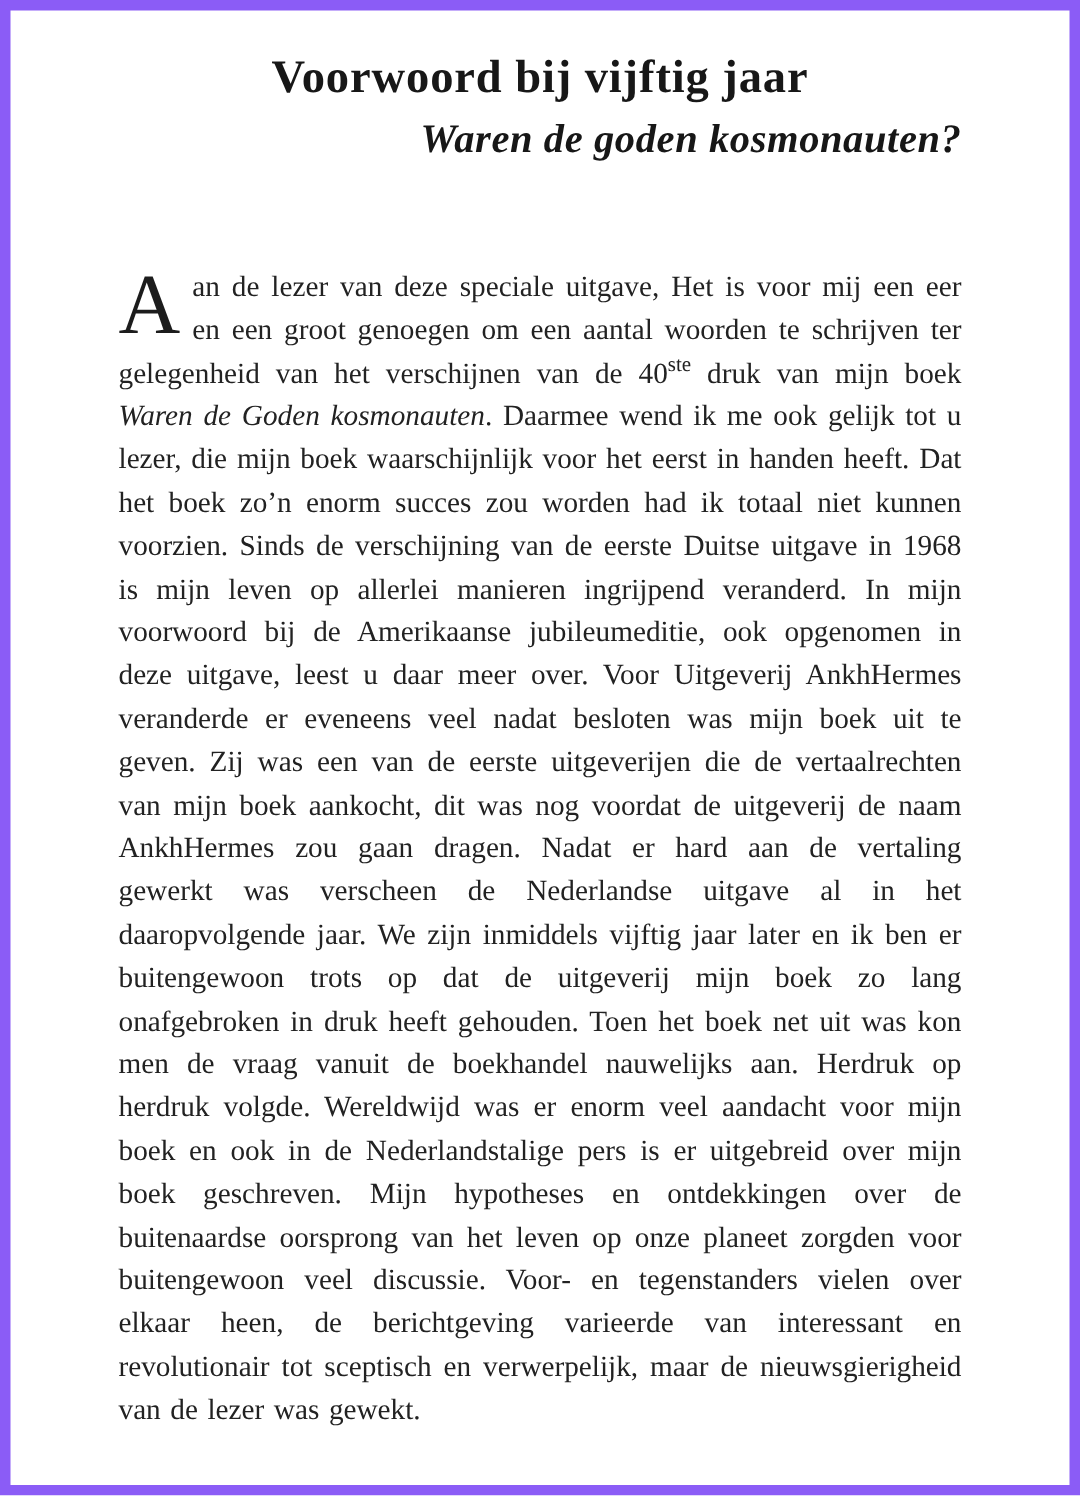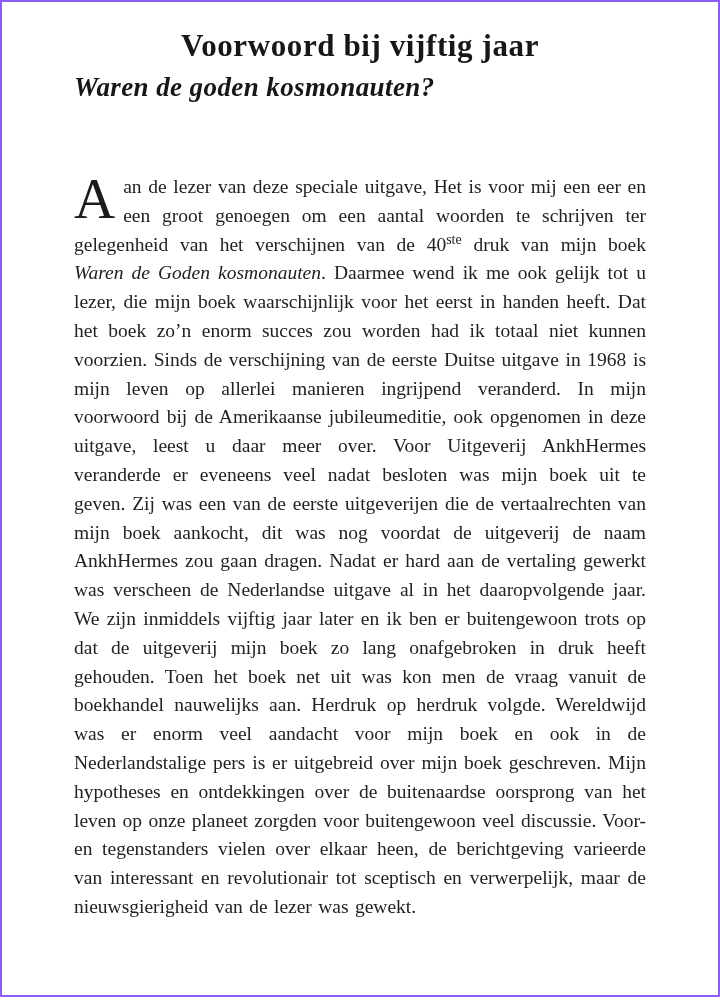--- a/index.html
+++ b/index.html
@@ -6,36 +6,36 @@
     margin: 0;
     padding: 0;
     background: #ffffff;
   }
   .page {
     position: relative;
     width: 720px;
     height: 997px;
     box-sizing: border-box;
     background: #ffffff;
-    border: 2px solid #8b5cf6;
+    border: 7px solid #8b5cf6;
     padding: 22px 72px 0 72px;
     font-family: "Liberation Serif", "DejaVu Serif", serif;
     color: #1c1c1c;
     overflow: hidden;
   }
   .title {
     text-align: center;
     font-size: 31px;
     font-weight: bold;
     letter-spacing: 0.6px;
     margin: 4px 0 0 0;
     color: #171717;
   }
   .subtitle {
-    text-align: left;
+    text-align: right;
     font-size: 27px;
     font-weight: bold;
     font-style: italic;
     letter-spacing: 0.4px;
     margin: 8px 0 0 0;
     color: #171717;
   }
   .body-text {
     margin: 70px 0 0 0;
     font-size: 19.5px;

